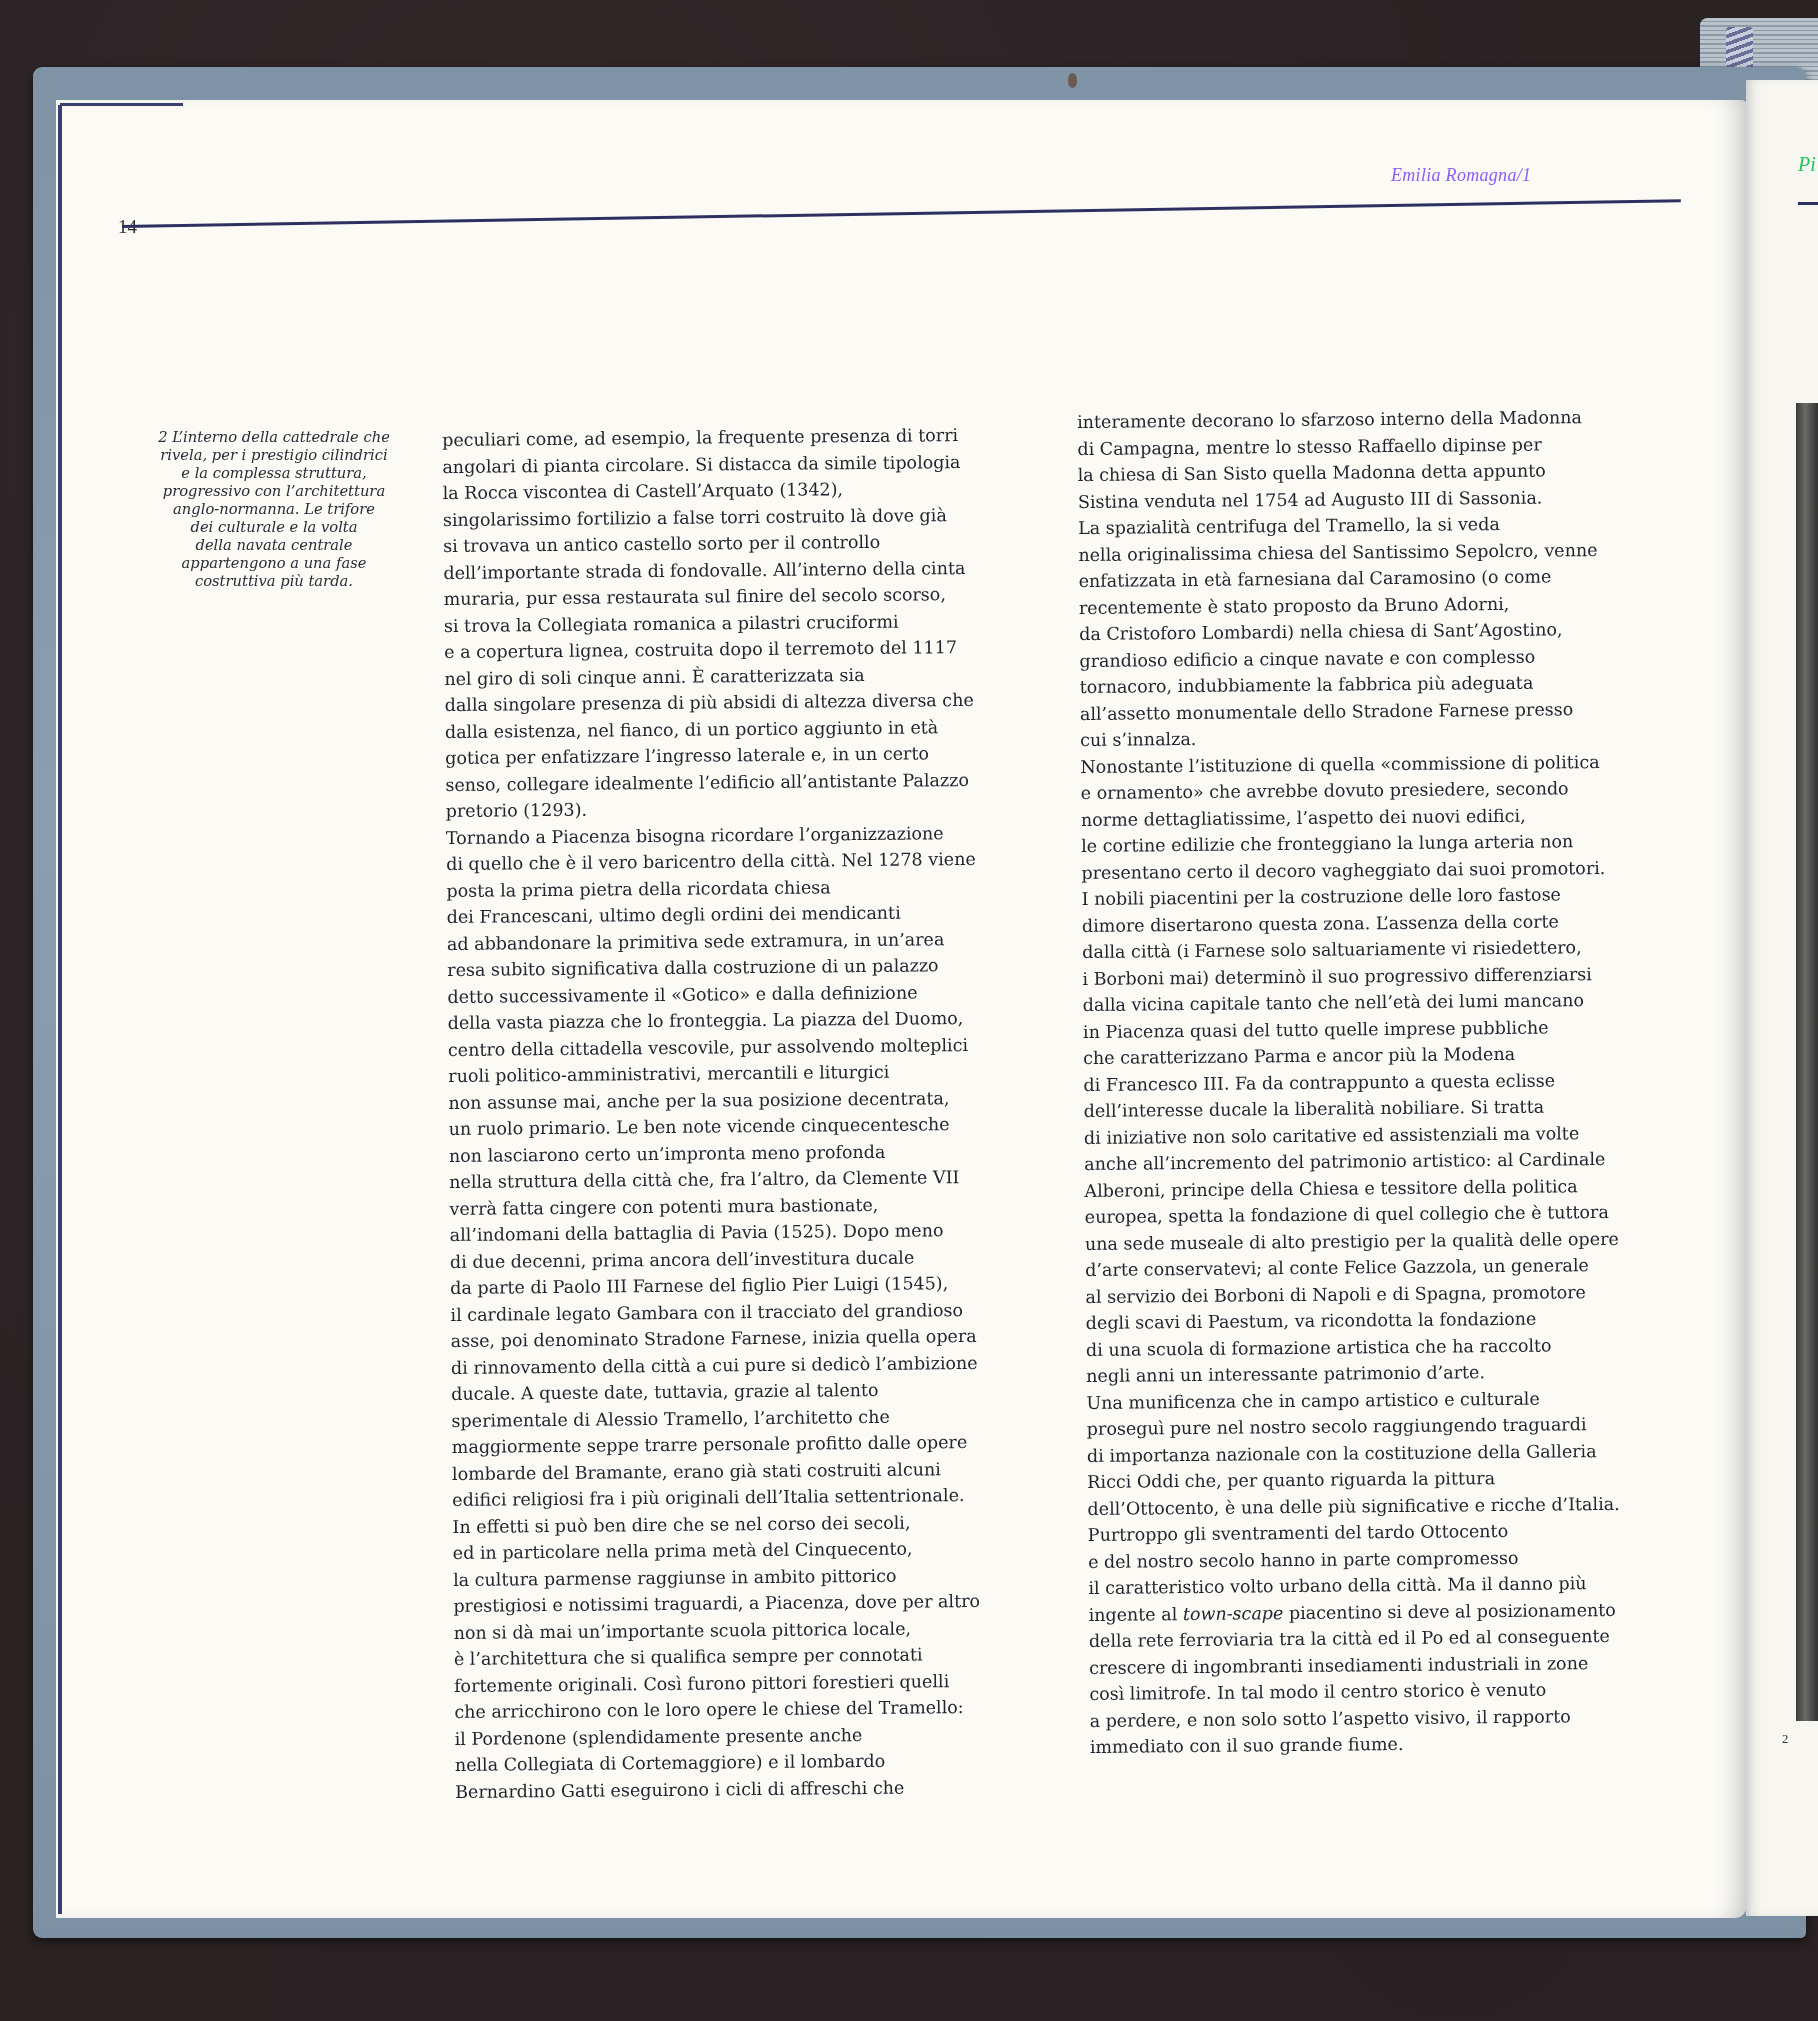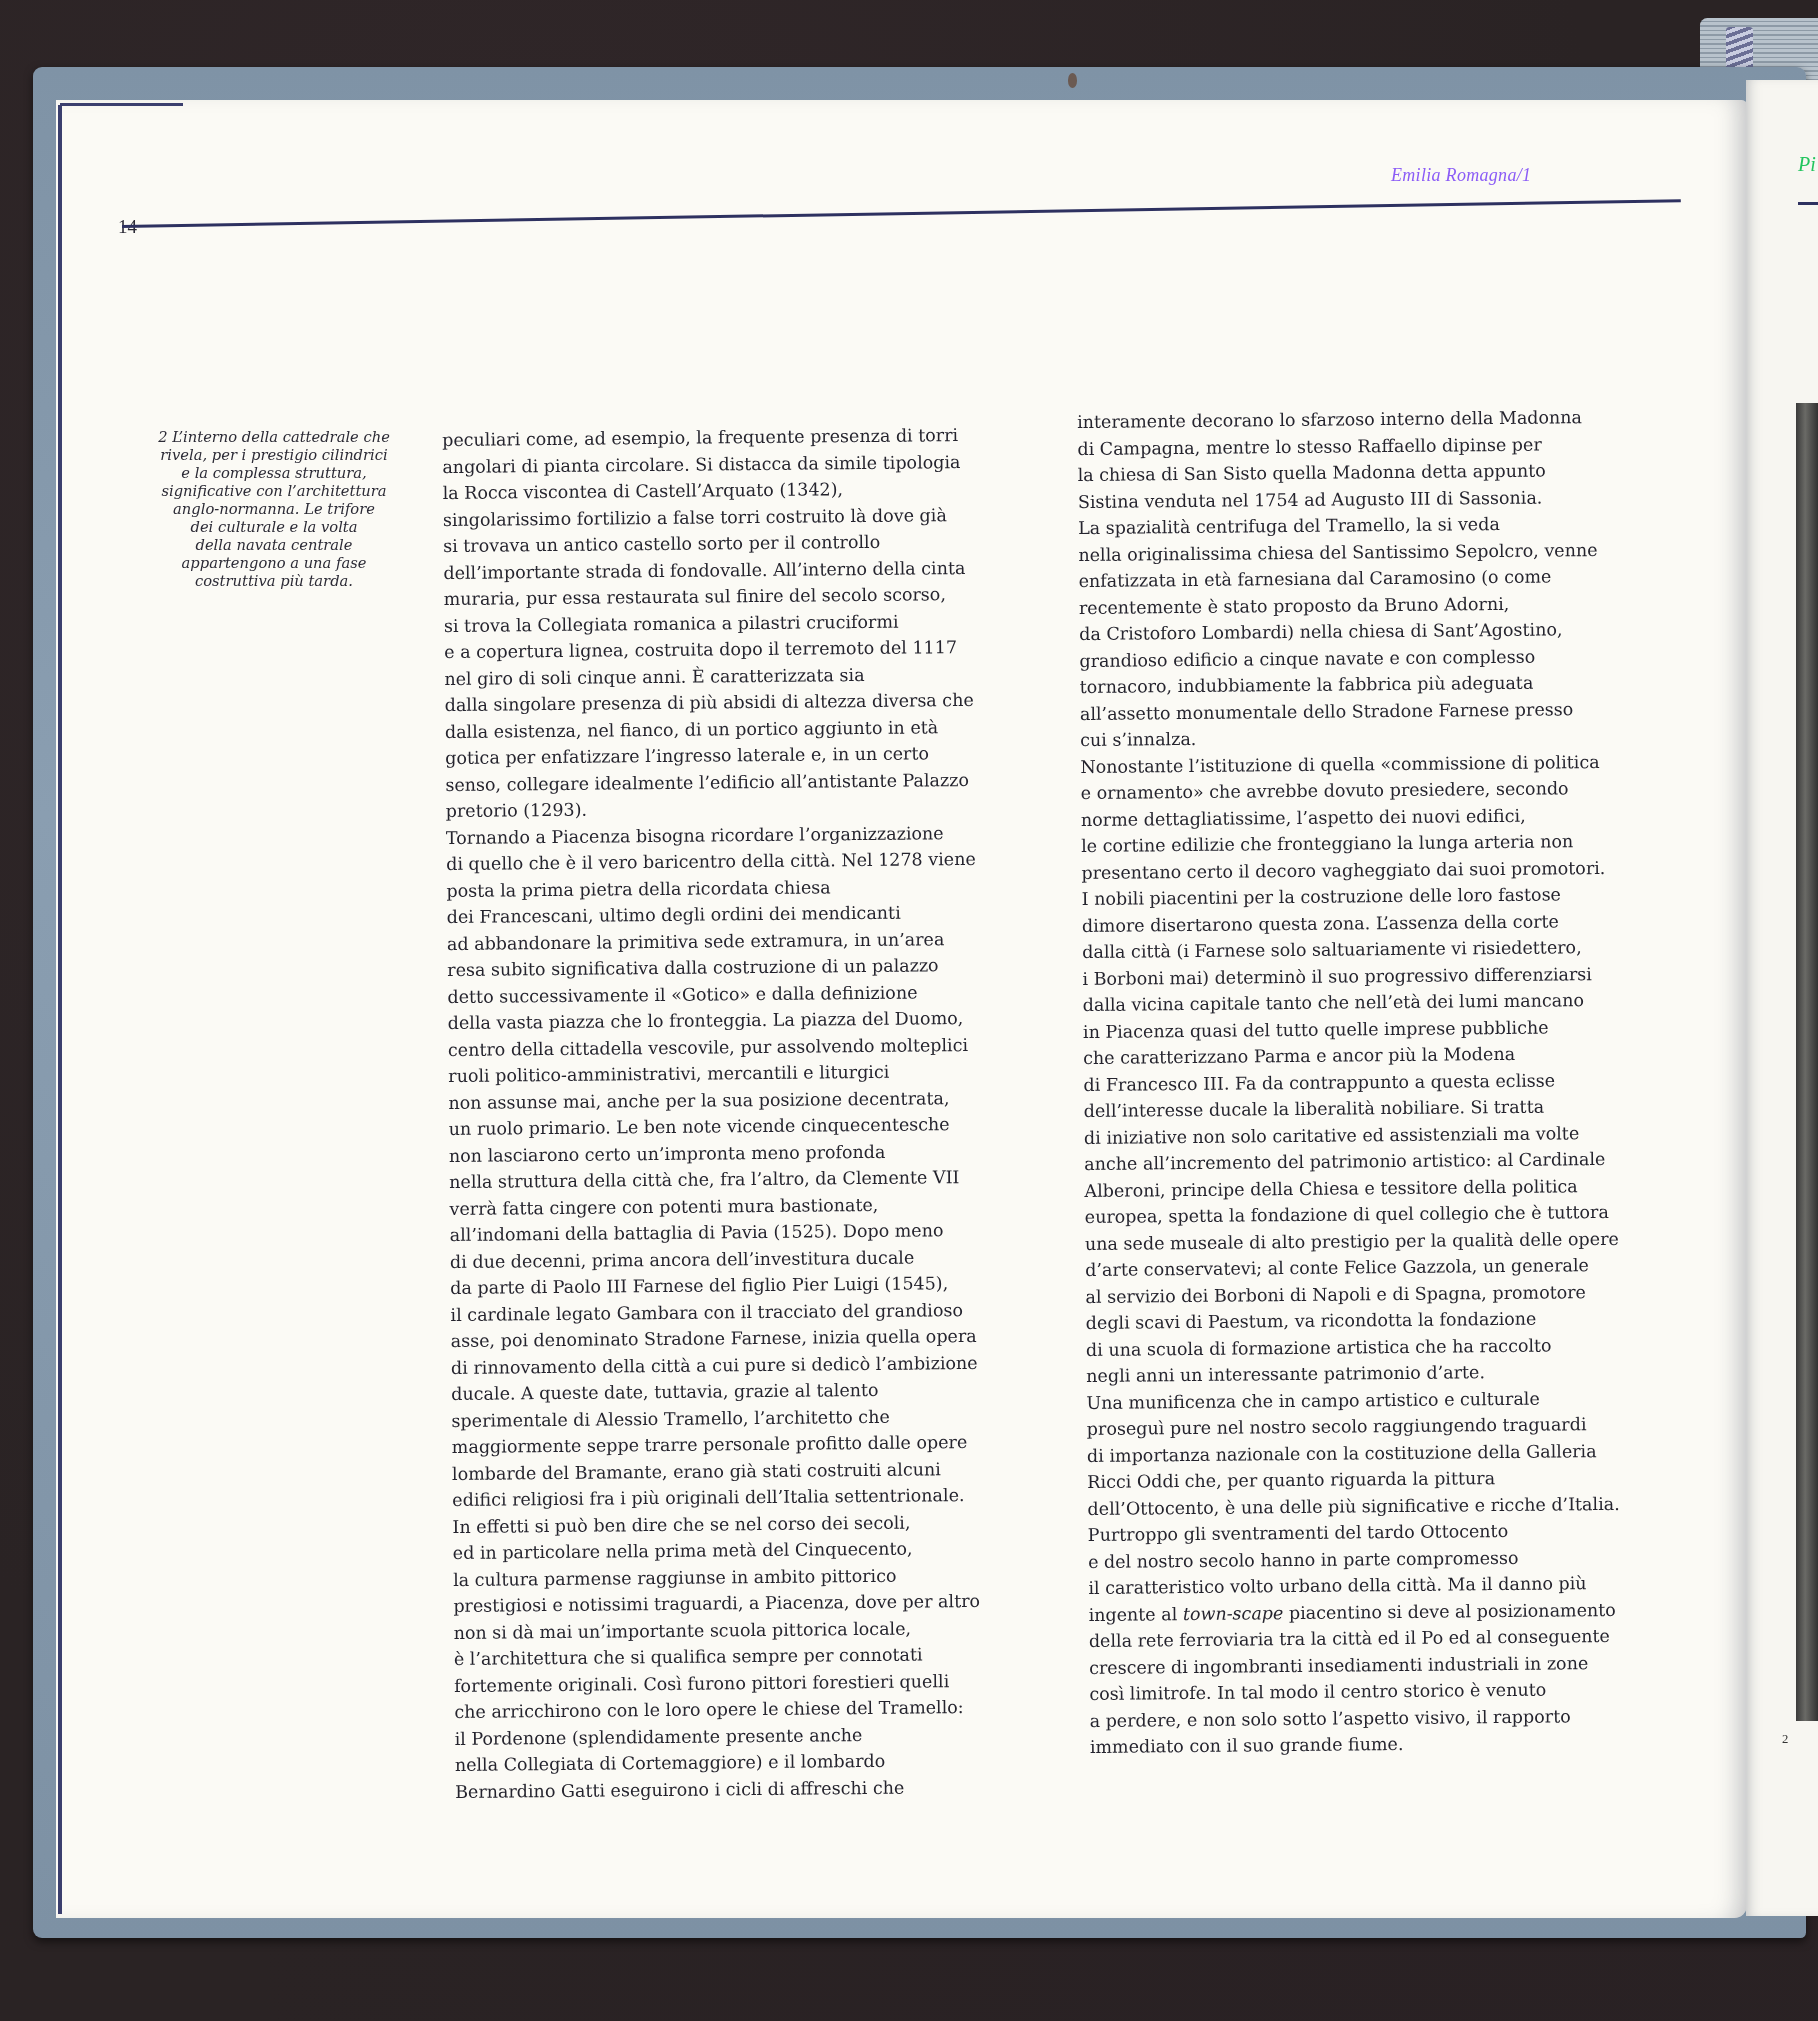--- a/index.html
+++ b/index.html
@@ -124,21 +124,21 @@
 <div class="next-caption-num">2</div>
 
 <div class="page-number">14</div>
 <div class="running-head">Emilia Romagna/1</div>
 <div class="head-rule"></div>
 
 <div class="caption" id="caption">
     <p>2 L’interno della cattedrale che</p>
     <p>rivela, per i prestigio cilindrici</p>
     <p>e la complessa struttura,</p>
-    <p>significative con l’architettura</p>
+    <p>progressivo con l’architettura</p>
     <p>anglo-normanna. Le trifore</p>
     <p>dei culturale e la volta</p>
     <p>della navata centrale</p>
     <p>appartengono a una fase</p>
     <p>costruttiva più tarda.</p>
   </div>
 
 <div class="column col-left" id="col-left">
     <p>peculiari come, ad esempio, la frequente presenza di torri</p>
     <p>angolari di pianta circolare. Si distacca da simile tipologia</p>

